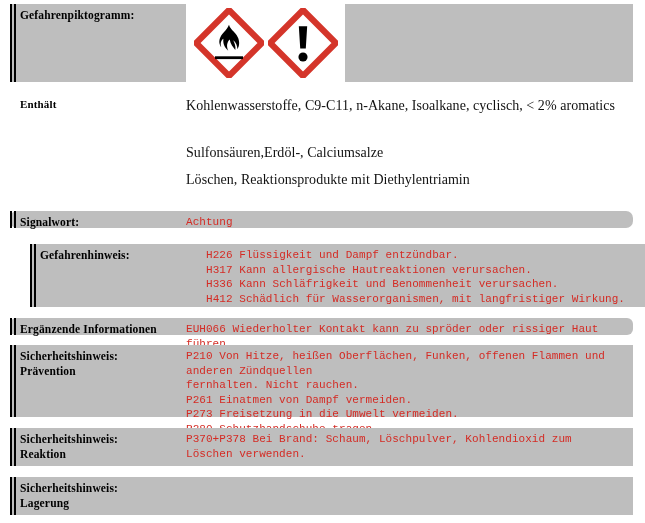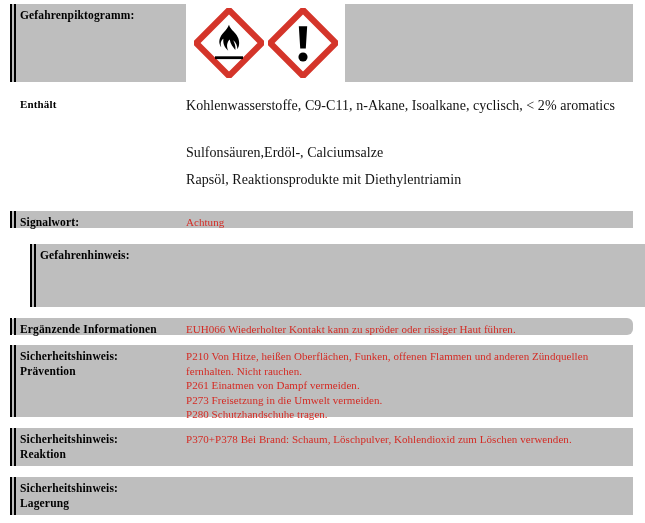--- a/index.html
+++ b/index.html
@@ -65,20 +65,21 @@
   .value {
     position: absolute;
     left: 176px;
     top: 4px;
     right: 12px;
     font-size: 11px;
     color: #d42b24;
     line-height: 14.6px;
     white-space: pre-line;
     letter-spacing: 0.05px;
+    font-family: Liberation Mono, monospace;
   }
 
   
   #pictogram-block {
     top: 4px;
     height: 78px;
   }
   .picto-white {
     position: absolute;
     left: 176px;
@@ -116,21 +117,21 @@
     position: absolute;
     left: 186px;
     top: 0;
     font-size: 14px;
     color: #111111;
     letter-spacing: 0.05px;
     white-space: nowrap;
   }
 
   
-  #signal-block      { top: 211px; height: 17px; }
+  #signal-block      { top: 211px; height: 17px; border-radius: 7px; }
   #hazard-block      { top: 244px; height: 63px; margin-left: 20px; }
   #supplemental-block{ top: 318px; height: 17px; border-radius: 6px; }
   #prevention-block  { top: 345px; height: 72px; }
   #reaction-block    { top: 428px; height: 38px; }
   #storage-block     { top: 477px; height: 38px; }
 </style>
 </head>
 <body>
 
 <div class="sheet">
@@ -169,30 +170,34 @@
   </div>
 
   <div class="plainrow" style="top:98px;">
     <span class="label-plain">Enthält</span>
     <span class="text-plain">Kohlenwasserstoffe, C9-C11, n-Akane, Isoalkane, cyclisch, &lt; 2% aromatics</span>
   </div>
   <div class="plainrow" style="top:145px;">
     <span class="text-plain">Sulfonsäuren,Erdöl-,  Calciumsalze</span>
   </div>
   <div class="plainrow" style="top:172px;">
-    <span class="text-plain">Rapsöl, Reaktionsprodukte mit Diethylentriamin</span>
+    <span class="text-plain">Löschen, Reaktionsprodukte mit Diethylentriamin</span>
   </div>
 
   <div class="block" id="signal-block">
     <span class="label">Signalwort:</span>
     <span class="value">Achtung</span>
   </div>
 
   <div class="block" id="hazard-block">
     <span class="label">Gefahrenhinweis:</span>
+    <span class="value">H226 Flüssigkeit und Dampf entzündbar.
+H317 Kann allergische  Hautreaktionen verursachen.
+H336 Kann Schläfrigkeit  und Benommenheit  verursachen.
+H412 Schädlich  für Wasserorganismen, mit langfristiger  Wirkung.</span>
   </div>
 
   <div class="block" id="supplemental-block">
     <span class="label">Ergänzende Informationen</span>
     <span class="value">EUH066 Wiederholter Kontakt kann zu spröder oder rissiger Haut führen.</span>
   </div>
 
   <div class="block" id="prevention-block">
     <span class="label">Sicherheitshinweis:
 Prävention</span>

